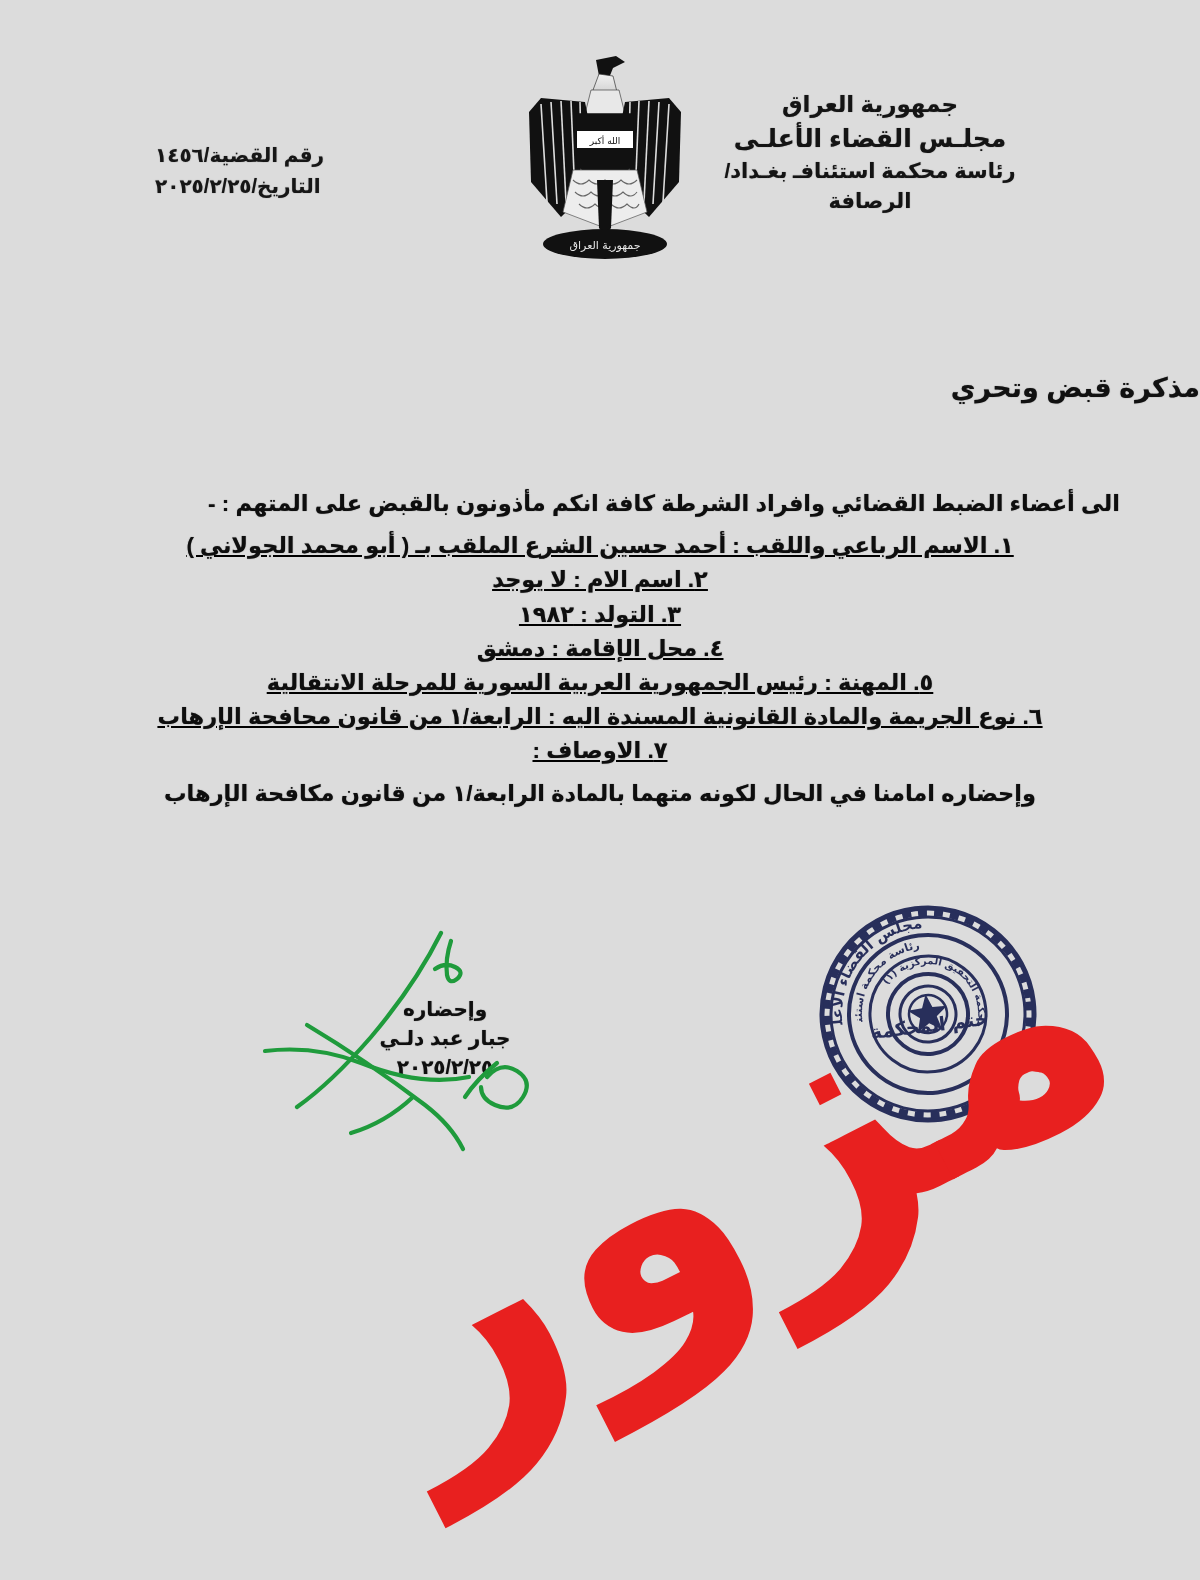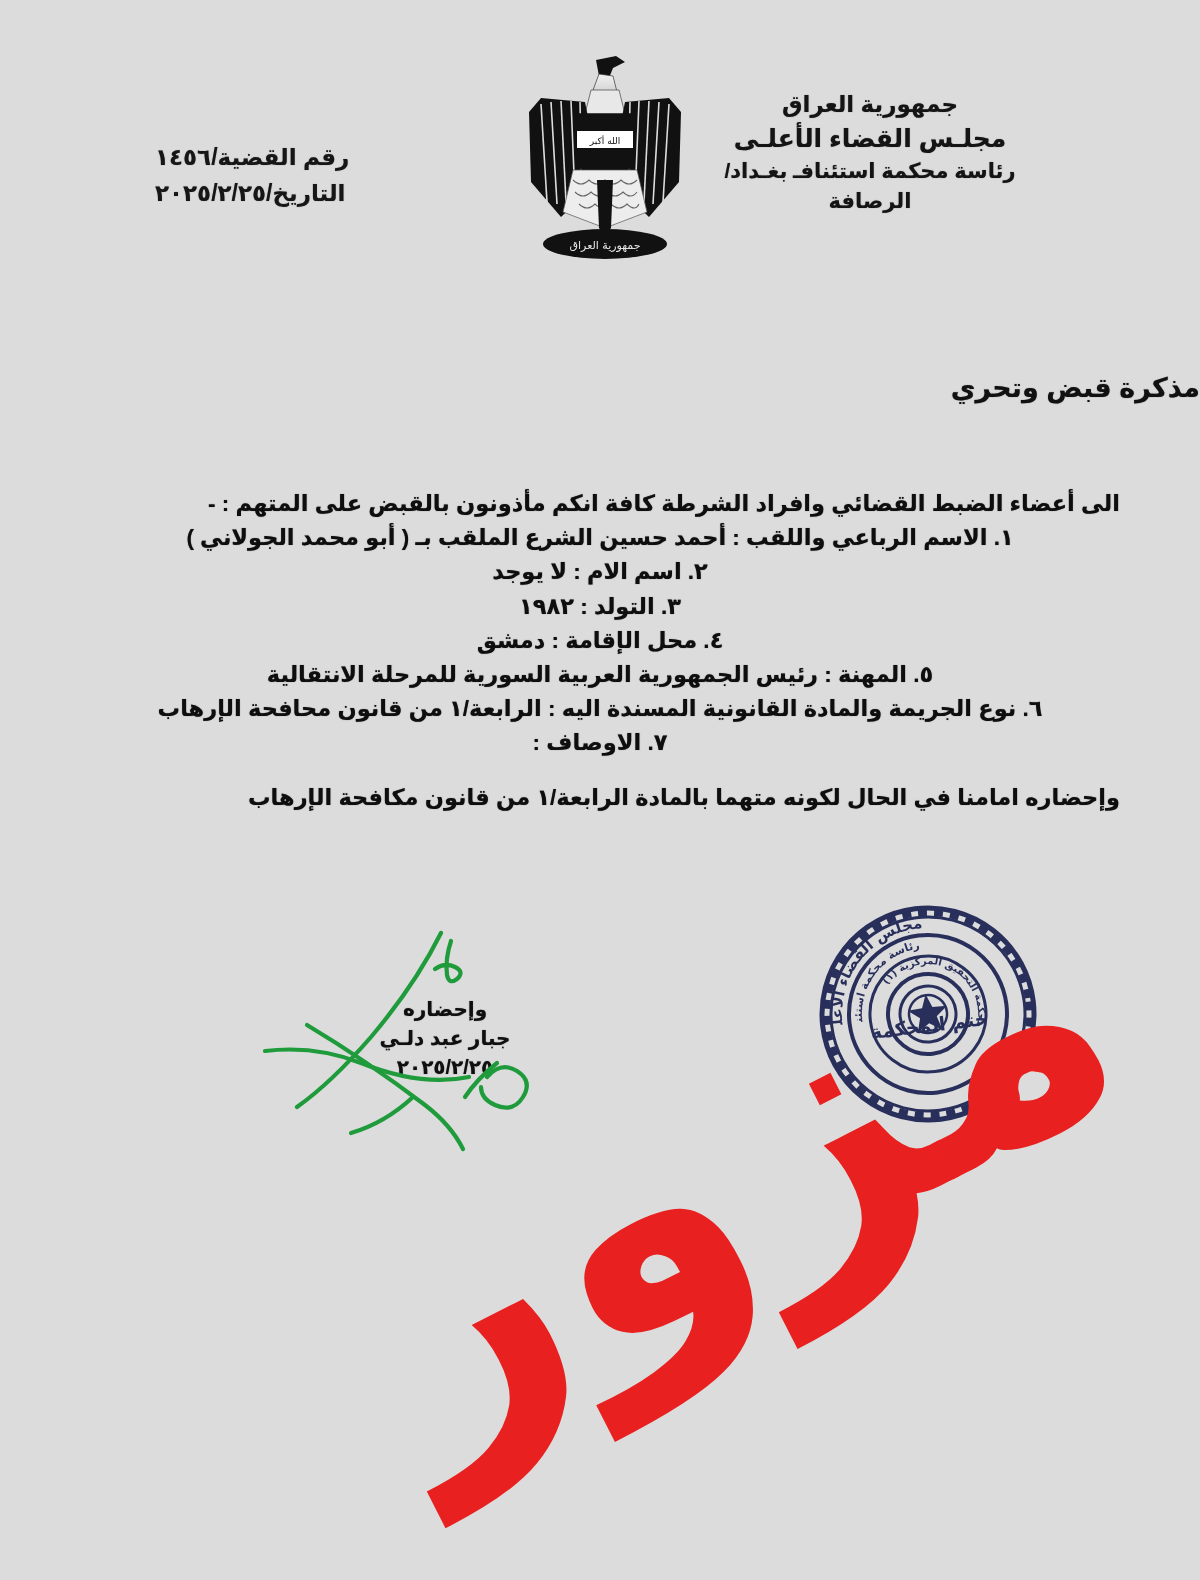--- a/index.html
+++ b/index.html
@@ -60,21 +60,21 @@
     position: absolute;
     left: 155px;
     top: 140px;
     width: 250px;
     text-align: left;
     direction: rtl;
   }
   .case-block div {
     color: #161616;
     font-weight: bold;
-    font-size: 23px;
+    font-size: 20px;
     line-height: 1.55;
     letter-spacing: 0.5px;
     text-shadow: 0 0 1px rgba(30,30,30,0.5);
   }
 
   
   .doc-title {
     position: absolute;
     top: 372px;
     left: 0;
@@ -100,35 +100,37 @@
     color: #0e0e0e;
     font-weight: bold;
     font-size: 22.5px;
     line-height: 1.52;
     letter-spacing: 0.2px;
     text-shadow: 0 0 1px rgba(20,20,20,0.6);
   }
   .intro { font-size: 22.5px; }
   .items {
     list-style: none;
-    margin: 0;
+    margin: 8px;
     padding: 0;
+    text-decoration: underline;
   }
   .items li {
     color: #0e0e0e;
     font-weight: bold;
     font-size: 22.5px;
     line-height: 1.52;
     text-align: center;
     letter-spacing: 0.2px;
     text-shadow: 0 0 1px rgba(20,20,20,0.6);
     white-space: nowrap;
   }
   .closing {
-    margin-top: 20px;
+    margin-top: 8px;
+    text-align: center;
     white-space: nowrap;
   }
 
   
   .signature-block {
     position: absolute;
     top: 995px;
     left: 330px;
     width: 230px;
     text-align: center;

